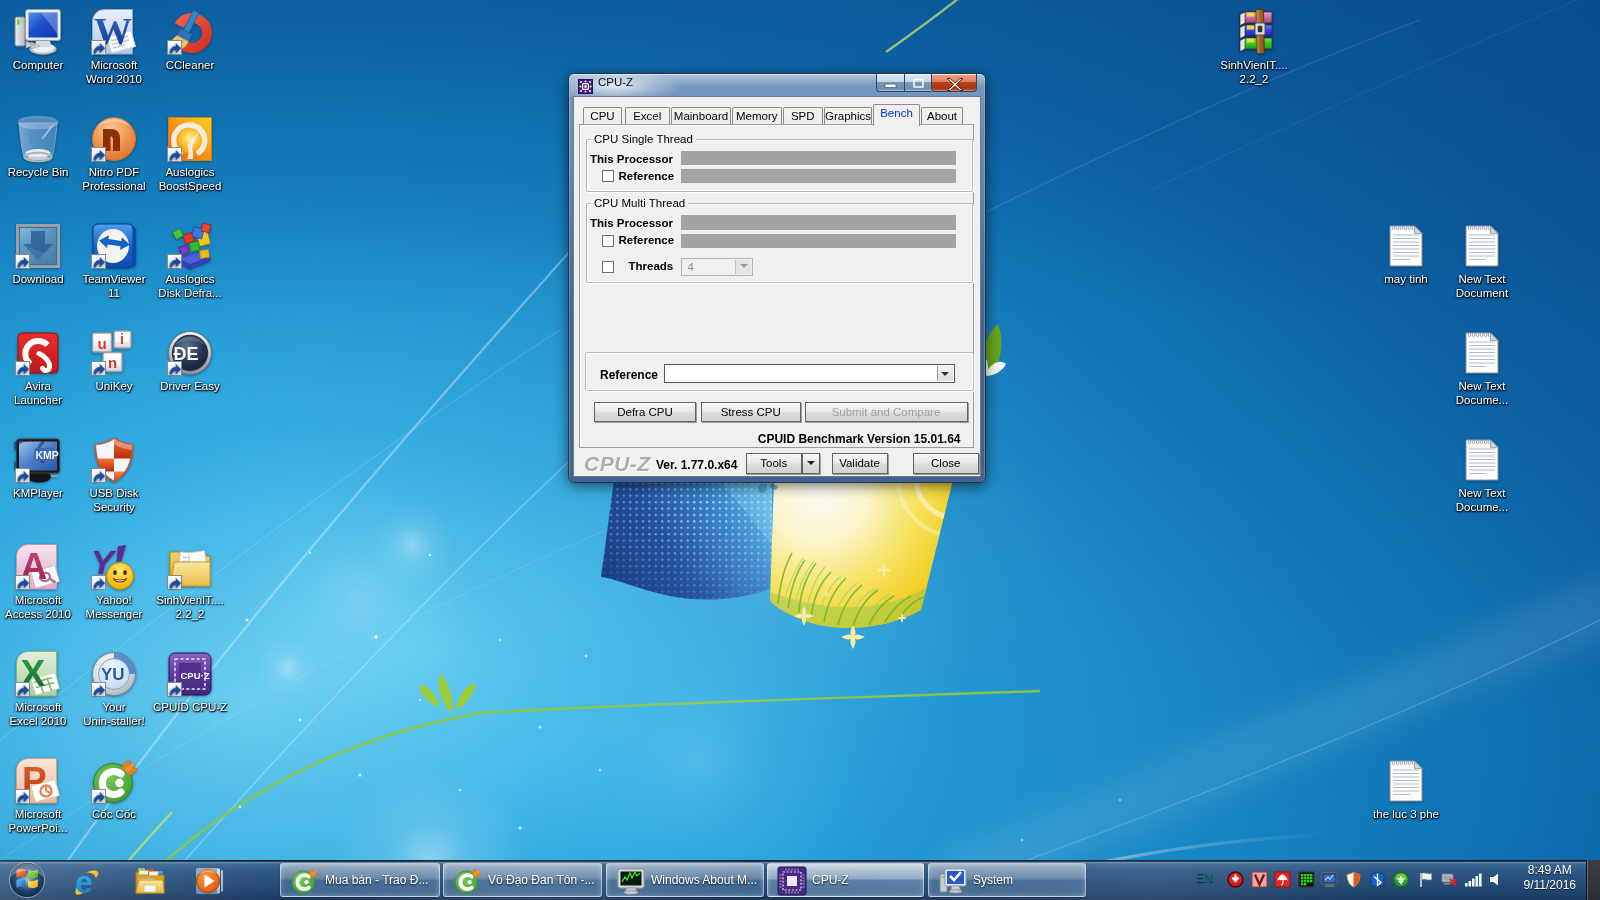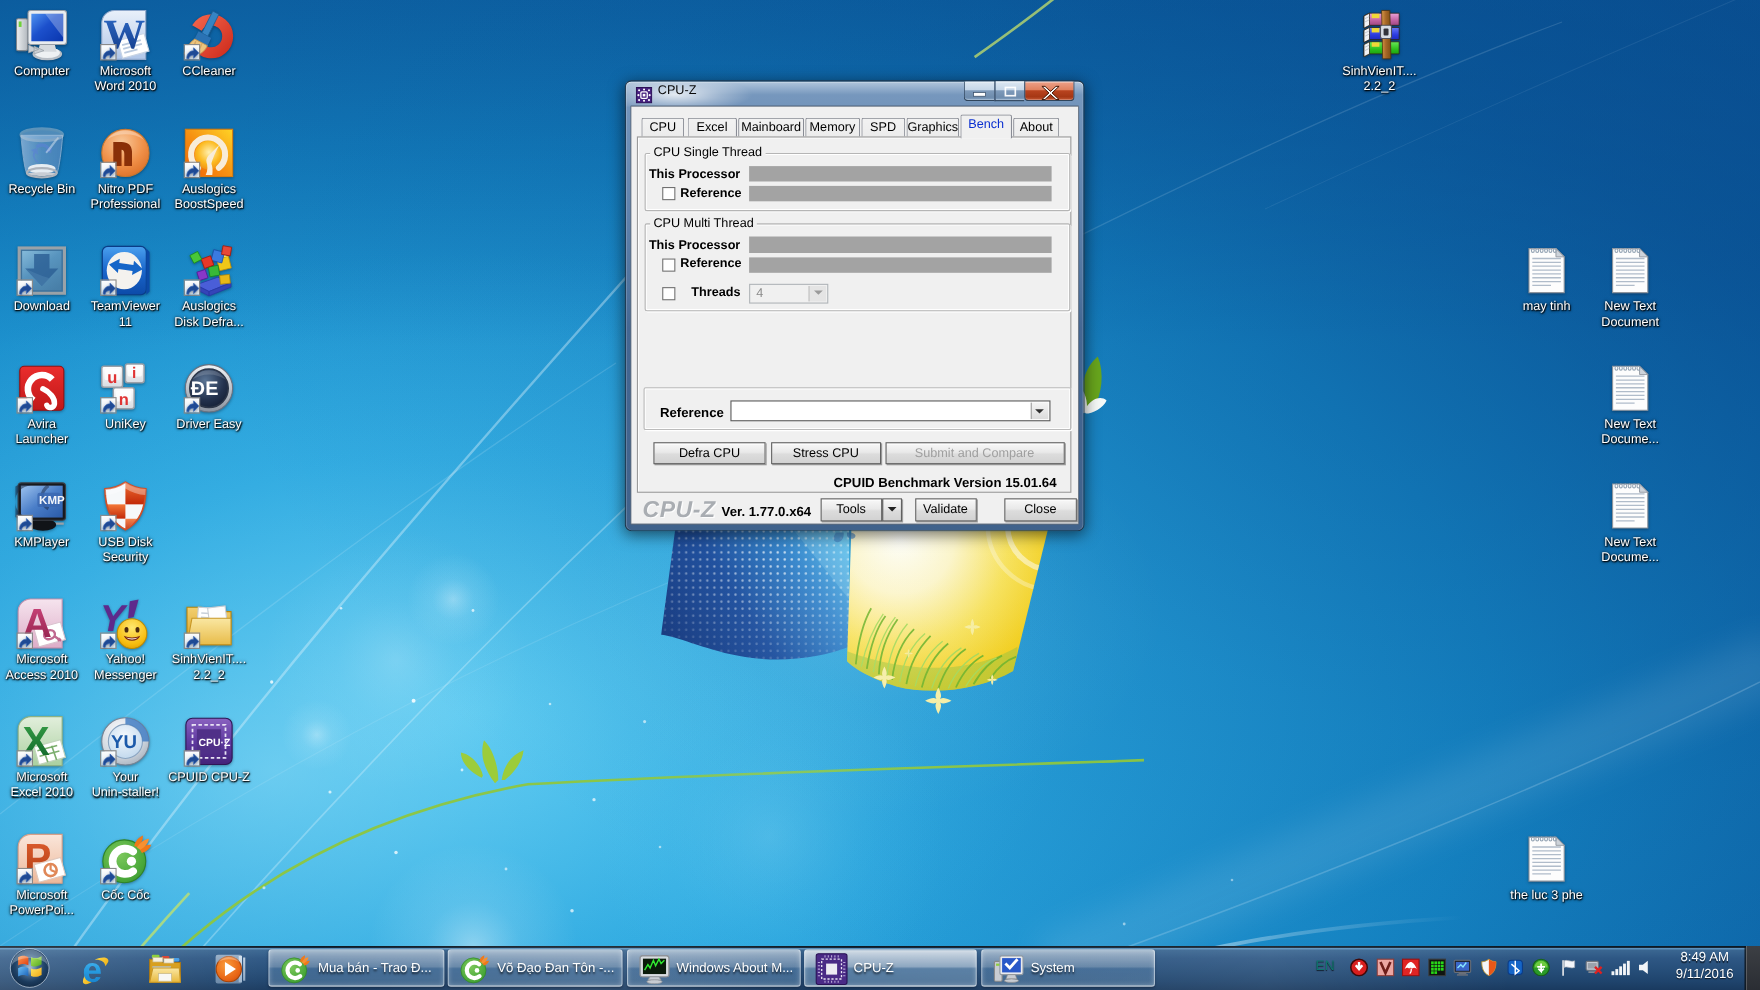--- a/index.html
+++ b/index.html
@@ -41,21 +41,21 @@
 .btn { position:absolute; height:20px; background:linear-gradient(180deg,#f8f8f8,#e9e9e9 45%,#dcdcdc 55%,#d2d2d2); border:1px solid #616161;
   box-shadow:1px 1px 0 rgba(60,60,60,.45), inset 0 1px 0 #fff; text-align:center; font-size:11.5px; line-height:18px; }
 .btn.dis { color:#9f9f9f; }
 
 #bar { position:absolute; left:0; top:860px; width:1600px; height:40px;
   background:linear-gradient(180deg,#0a1118 0%,#15283a 3.5%,#5e93bf 5.5%,#3a6691 10%,#2e5784 28%,#264e79 55%,#1f446d 80%,#1a3a5f 100%); }
 #bar::after { content:""; position:absolute; left:0; top:0; width:100%; height:100%;
   background:linear-gradient(100deg, rgba(255,255,255,.14) 0%, rgba(255,255,255,0) 18%, rgba(255,255,255,.10) 34%, rgba(255,255,255,0) 48%, rgba(255,255,255,.08) 72%, rgba(255,255,255,0) 86%); pointer-events:none; }
 .tbtn { position:absolute; top:862.5px; height:34px; border-radius:3px; border:1px solid rgba(250,253,255,.55);
   background:linear-gradient(180deg, rgba(255,255,255,.5) 0%, rgba(214,232,246,.34) 46%, rgba(125,168,208,.3) 52%, rgba(130,170,205,.38) 100%);
-  box-shadow:inset 0 0 5px rgba(255,255,255,.3), 0 1px 2px rgba(0,10,25,.35); color:#fff; font-size:12px; }
+  box-shadow:inset 0 0 5px rgba(255,255,255,.3), 0 1px 2px rgba(0,10,25,.35); color:#fff; font-size:12px;margin-left:36px; }
 .tbtn .tx { position:absolute; left:44px; top:9px; white-space:nowrap; text-shadow:0 1px 2px rgba(0,0,0,.8); }
 .tbtn.act { background:linear-gradient(180deg, rgba(255,255,255,.75) 0%, rgba(225,238,248,.55) 46%, rgba(150,185,215,.45) 52%, rgba(140,175,205,.5) 100%); }
 .tic32 { position:absolute; left:9px; top:2px; }
 #tray { position:absolute; left:0; top:0; color:#fff; }
 #clock { position:absolute; right:24px; top:863px; text-align:center; font-size:12px; color:#fff; text-shadow:0 1px 1px rgba(0,0,0,.7); line-height:15px; }
 #sdesk { position:absolute; right:0; top:860px; width:14px; height:40px; background:linear-gradient(180deg,#3c3f44,#2a2d33); border-left:1px solid #0a0d11; box-shadow:inset 1px 0 0 rgba(255,255,255,.25); }
 </style>
 </head>
 <body>
 <div id="desk">

